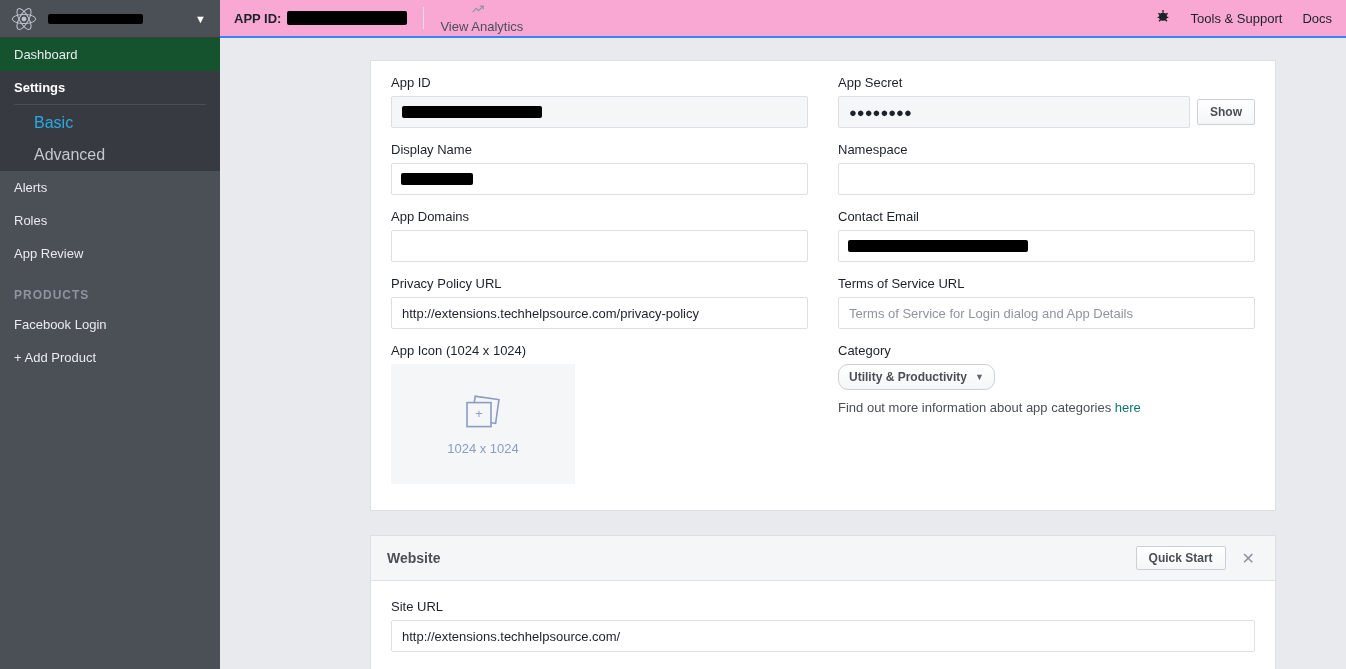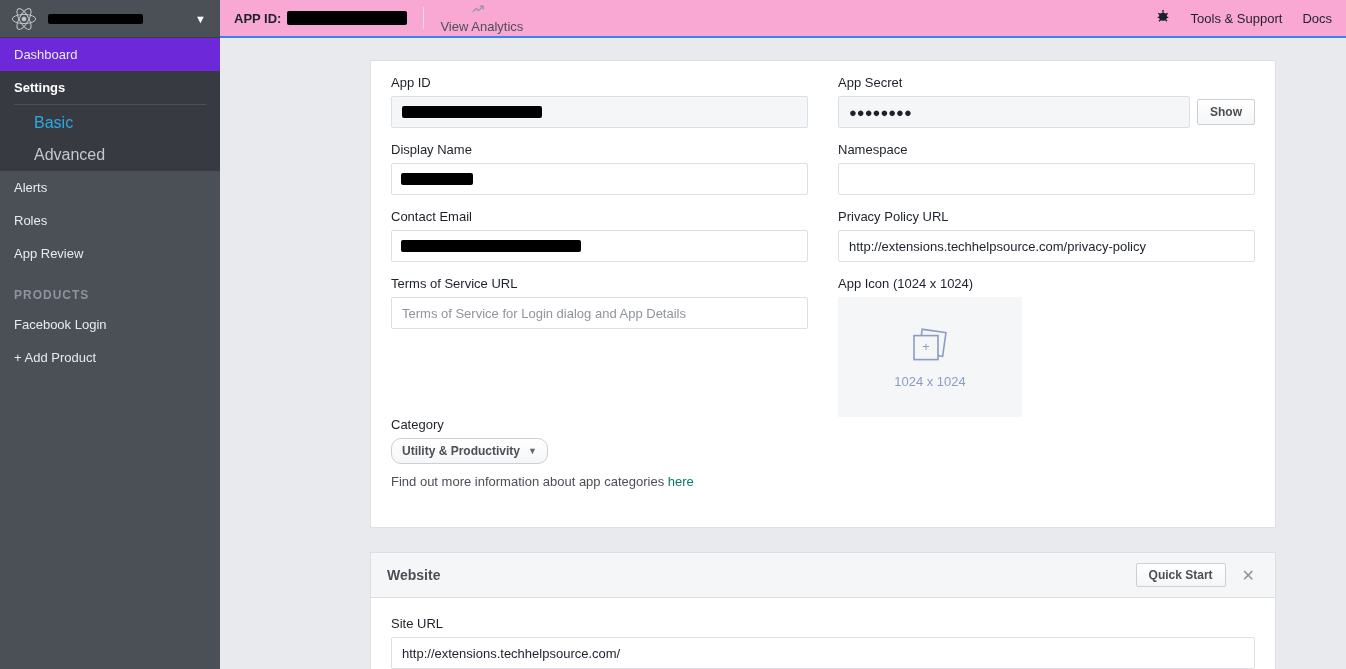--- a/index.html
+++ b/index.html
@@ -8,21 +8,21 @@
 
   
   .sidebar { width: 220px; background: #4b4f56; color: #e9ebee; flex-shrink: 0; }
   .sidebar-top { display: flex; align-items: center; padding: 0 10px; height: 38px; background: #4b4f56; border-bottom: 1px solid #3b3f44; }
   .brand-icon { width: 28px; height: 28px; display:flex; align-items:center; justify-content:center; }
   .brand-icon svg { width: 26px; height: 26px; }
   .sidebar-app-name { margin-left: 10px; flex: 1; height:14px; position:relative; color:#fff;}
   .sidebar-app-name .redact { position:absolute; left:0; top:2px; width:95px; height:10px; background:#000; border-radius:2px;}
   .sidebar-caret { color:#fff; font-size:11px; margin-right:4px;}
   .side-item { display:block; padding: 9px 14px; color:#e9ebee; font-size:13px; cursor:pointer; }
-  .side-item.dashboard { background:#6d28d9; }
+  .side-item.dashboard { background:#14532d; }
   .side-section-settings { background:#373b41; }
   .side-item.settings-main { font-weight:bold; color:#fff; padding:9px 14px; }
   .sub-item { padding: 7px 14px 7px 34px; font-size:16px; color:#c4c8cc; cursor:pointer; }
   .sub-item.active { color:#29abe2; }
   .sub-border { border-top:1px solid #4b4f56; margin: 0 14px 2px 14px;}
   .side-label { padding: 18px 14px 6px 14px; color:#8d949e; letter-spacing:1px; font-size:12px; font-weight:bold;}
   
   
   .main { flex:1; display:flex; flex-direction:column; background:#e9eaed; }
   .topbar { height:38px; background:#f9a8d4; border-bottom:2px solid #3b82f6; display:flex; align-items:center; padding: 0 14px; flex-shrink:0; }
@@ -164,20 +164,26 @@
           </div>
           <div class="col">
             <div class="field">
               <label class="field-label">Namespace</label>
               <input class="input" type="text" value="" style="">
             </div>
           </div>
 
           <div class="col">
             <div class="field">
+              <label class="field-label">App Domains</label>
+              <input class="input" type="text" value="" style="">
+            </div>
+          </div>
+          <div class="col">
+            <div class="field">
               <label class="field-label">Contact Email</label>
               <div style="position:relative;">
                 <input class="input" type="text" style="">
                 <span class="redact-inline" style="width:180px; position:absolute; left:10px; top:10px;"></span>
               </div>
             </div>
           </div>
 
           <div class="col">
             <div class="field">

